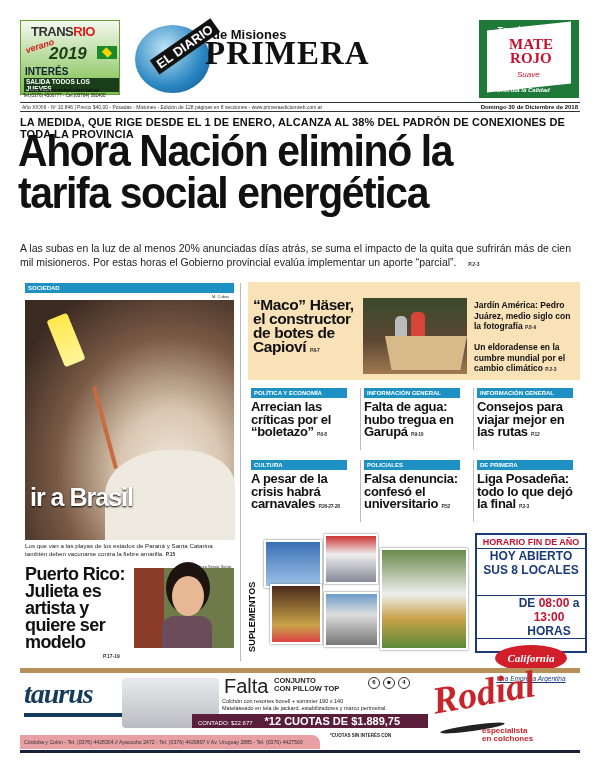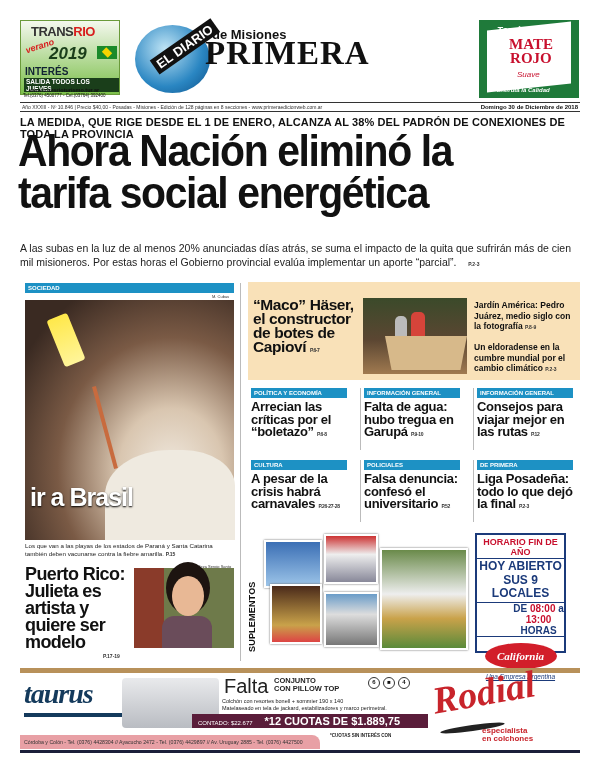--- a/index.html
+++ b/index.html
@@ -62,24 +62,24 @@
   .koape .side1 { position:absolute; left: 226px; top: 18px; width: 100px; font-size: 8.5px; font-weight: bold; line-height: 10.5px; }
   .koape .side2 { position:absolute; left: 226px; top: 60px; width: 100px; font-size: 8.5px; font-weight: bold; line-height: 10.5px; }
   
   .story { width: 105px; }
   .story .sec-bar { width: 96px; }
   .story .hl { font-size: 13px; font-weight: bold; line-height: 12.5px; margin-top: 3px; letter-spacing: -0.3px; }
   
   .suple-label { left: 244px; top: 562px; font-size: 9px; font-weight: bold; transform: rotate(-90deg); transform-origin: left top; width: 90px; letter-spacing: 0.2px; }
   .mag { position:absolute; background:#ddd; border: 2px solid #fff; box-shadow: 0 0 2px #666; }
   
-  .ad-california { left: 475px; top: 533px; width: 91px; height: 120px; border: 2px solid #1b3a7a; background:#fff; text-align:center; }
+  .ad-california { left: 475px; top: 533px; width: 112px; height: 120px; border: 2px solid #1b3a7a; background:#fff; text-align:center; }
   .ad-california .l1 { font-size: 9px; font-weight: bold; color:#c8102e; margin-top: 2px; border-bottom: 1px solid #1b3a7a; padding-bottom: 1px; }
   .ad-california .l2 { font-size: 12px; font-weight: bold; color:#1b3a7a; line-height: 13px; margin-top: 1px; }
-  .ad-california .l3 { font-size: 10px; font-weight: bold; color:#1b3a7a; border-top: 1px solid #1b3a7a; border-bottom: 1px solid #1b3a7a; margin-top: 2px; padding-left: 36px; }
+  .ad-california .l3 { font-size: 12px; font-weight: bold; color:#1b3a7a; border-top: 1px solid #1b3a7a; border-bottom: 1px solid #1b3a7a; margin-top: 18px; padding-left: 36px; }
   .ad-california .l3 .red { color:#c8102e; }
   .ad-california .logo { margin: 6px auto 0; width: 72px; height: 26px; border-radius: 50%; background:#d21e2a; color:#fff; font-size: 11px; font-style: italic; font-weight: bold; line-height: 26px; font-family:"Liberation Serif", serif; }
   .ad-california .sub { font-size: 6.5px; font-style: italic; color:#1b3a7a; margin-top: 4px; text-decoration: underline; }
   
   .ad-bottom-top { left: 20px; top: 668px; width: 560px; height: 5px; background:#b8915a; }
   .taurus-logo { left: 24px; top: 678px; font-family: "Liberation Serif", serif; font-style: italic; font-weight: bold; font-size: 28px; color:#143a5c; letter-spacing: -1px; }
   .taurus-strip { left: 24px; top: 713px; width: 98px; height: 4px; background:#143a5c; }
   .mattress { left: 122px; top: 678px; width: 97px; height: 50px; background: linear-gradient(#e9eaec, #b9bcc2); border-radius: 4px; }
   .equis { left: 224px; top: 675px; font-size: 20px; color:#222; }
   .equis-sub { left: 274px; top: 677px; font-size: 7.5px; font-weight: bold; line-height: 8px; color:#222; }
@@ -222,21 +222,21 @@
   <div class="mag" style="left:2px;top:8px;width:58px;height:48px;background:linear-gradient(#3b6fb5,#9cc4e8)"></div>
   <div class="mag" style="left:62px;top:2px;width:54px;height:50px;background:linear-gradient(#c33,#eee 40%,#889)"></div>
   <div class="mag" style="left:8px;top:52px;width:52px;height:60px;background:linear-gradient(#4a2a1a,#c9a24a 70%,#d44)"></div>
   <div class="mag" style="left:62px;top:60px;width:55px;height:55px;background:linear-gradient(#6a9cc8,#ddd 40%,#777)"></div>
   <div class="mag" style="left:118px;top:16px;width:88px;height:102px;background:linear-gradient(#6a8a4a,#eee 45%,#c9a24a 70%,#5a8a3a)"></div>
 </div>
 
 <div class="abs ad-california">
   <div class="l1">HORARIO FIN DE AÑO</div>
   <div class="l2">HOY ABIERTO</div>
-  <div class="l2">SUS 9 LOCALES</div>
+  <div class="l2">SUS 8 LOCALES</div>
   <div class="l3">
     <span>DE</span>
     <span class="red">08:00</span>
     <span>a</span>
     <span class="red">13:00</span>
     <span>HORAS</span>
   </div>
   <div class="logo">California</div>
   <div class="sub">Una Empresa Argentina</div>
 </div>

